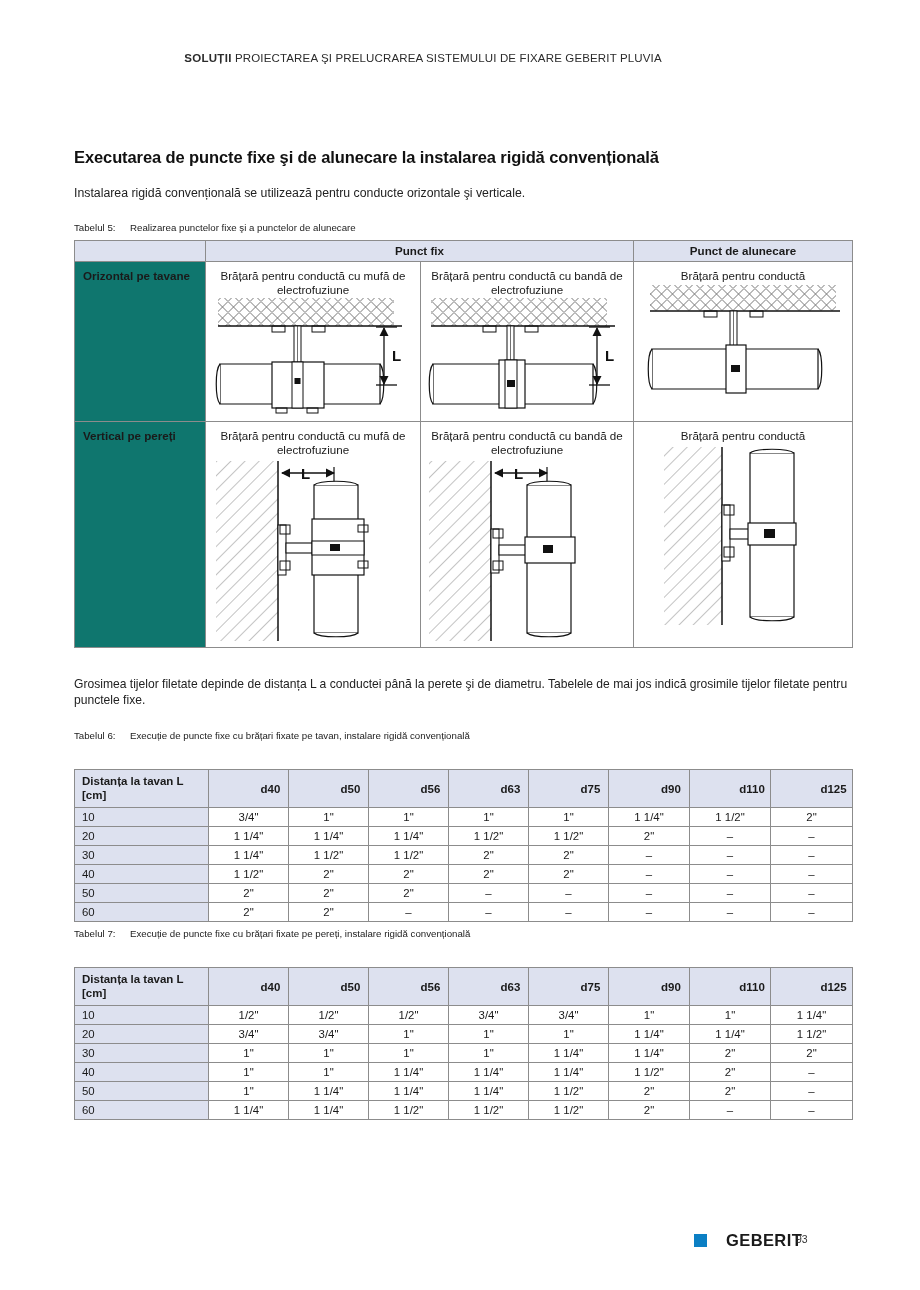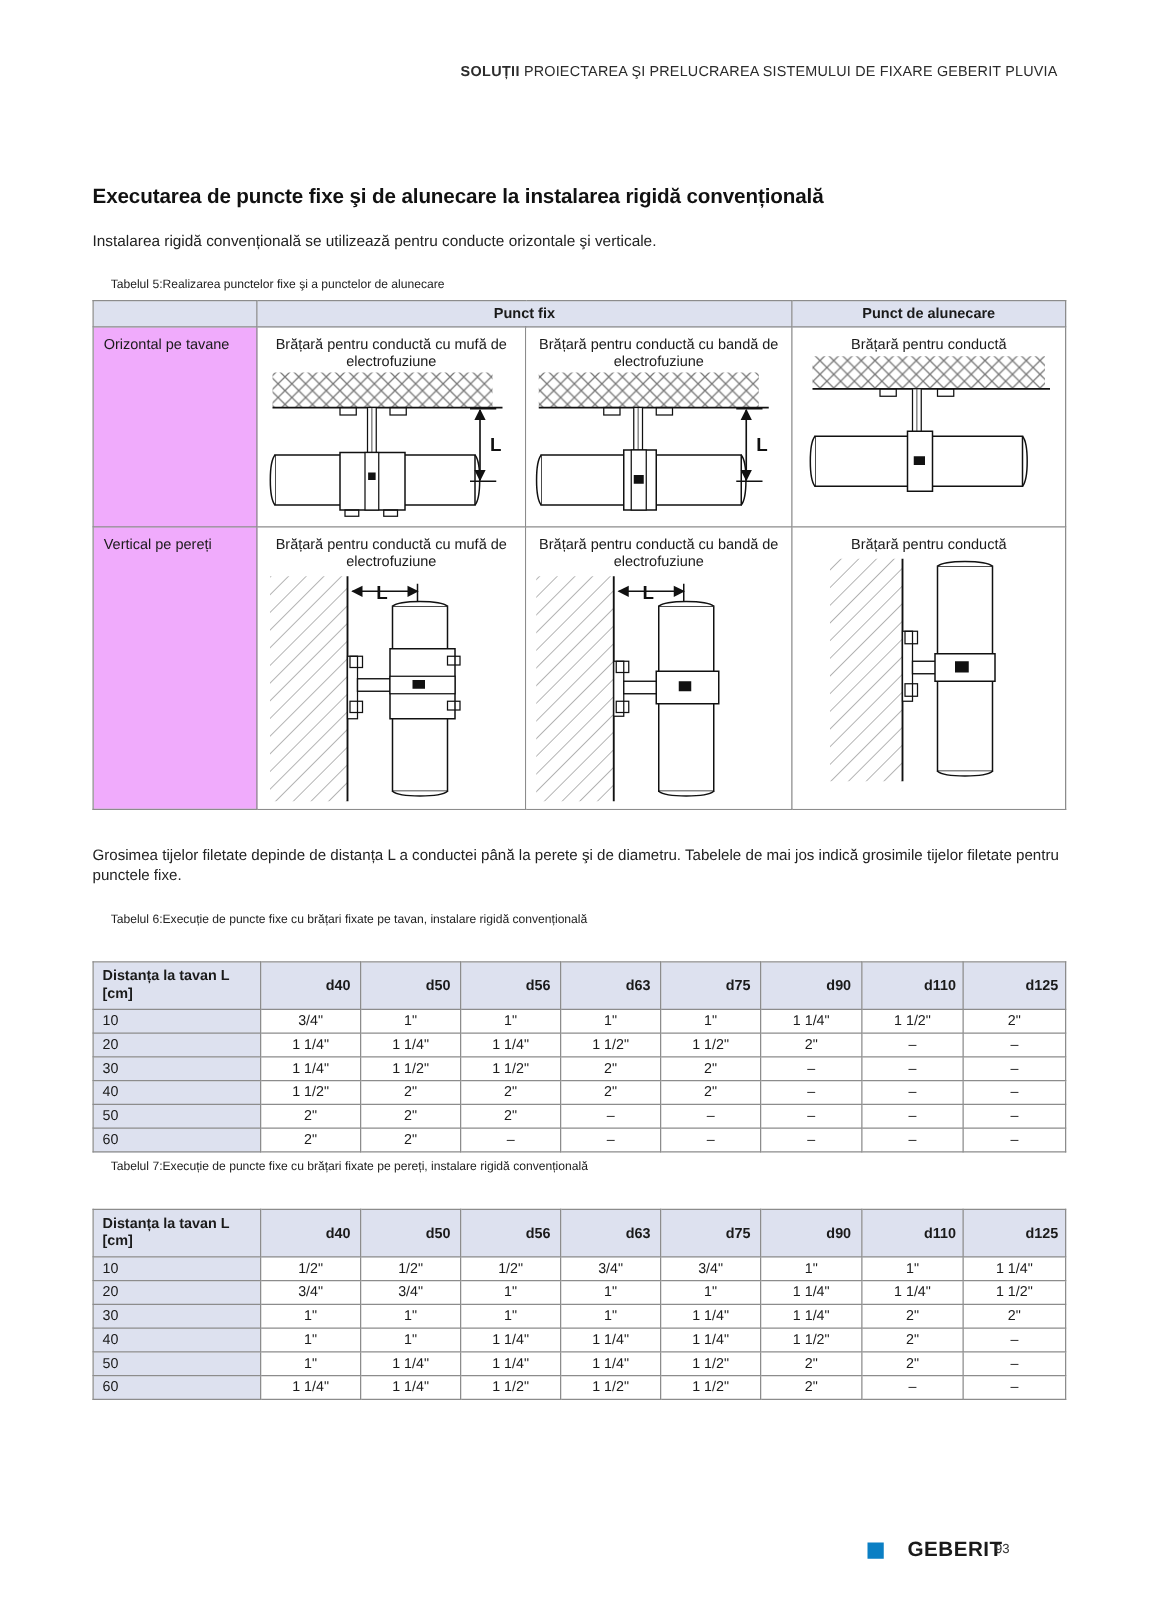--- a/index.html
+++ b/index.html
@@ -6,38 +6,38 @@
   body{
     width:920px;height:1290px;background:#ffffff;
     font-family:"Liberation Sans", sans-serif;
     color:#1a1a1a;position:relative;overflow:hidden;
   }
   .page{position:absolute;inset:0;}
 
   
   .runhead{
     position:absolute;left:0;right:74px;top:52px;
-    text-align:right;font-size:11.5px;letter-spacing:.1px;color:#2b2b2b;
+    text-align:center;font-size:11.5px;letter-spacing:.1px;color:#2b2b2b;
   }
   .runhead .lead{font-weight:bold;letter-spacing:.3px;}
   .runhead .rest{letter-spacing:.15px;}
 
   
   .h1{
     position:absolute;left:74px;top:148px;width:790px;
     font-size:16.5px;font-weight:bold;letter-spacing:-.1px;color:#111;
   }
   .intro{
     position:absolute;left:74px;top:186px;width:790px;
     font-size:12.3px;color:#222;
   }
   .cap{
     position:absolute;font-size:9.7px;color:#222;white-space:nowrap;
   }
-  .cap .n{display:inline-block;width:56px;text-align:right;}
+  .cap .n{display:inline-block;width:56px;}
   .cap5{left:74px;top:222px;}
   .cap6{left:74px;top:730px;}
   .cap7{left:74px;top:928px;}
 
   .body-para{
     position:absolute;left:74px;top:676px;width:778px;
     font-size:12.1px;line-height:1.33;color:#222;
   }
 
   
@@ -49,21 +49,21 @@
   .shade{background:#dde1ef;}
   .white{background:#ffffff;}
 
   
   #t5{left:74px;top:240px;width:778px;}
   #t5 .hdr{
     background:#dde1ef;text-align:center;font-weight:bold;font-size:11.6px;
     height:20px;line-height:20px;
   }
   #t5 .rowlab{
-    background:#f0abfc;font-size:11.6px;padding:7px 0 0 8px;vertical-align:top;
+    background:#0f766e;font-size:11.6px;padding:7px 0 0 8px;vertical-align:top;font-weight:bold;
   }
   #t5 .colcap{
     font-size:11.6px;text-align:center;line-height:1.18;
     padding:7px 6px 0 6px;color:#1a1a1a;
   }
   #t5 .cellwrap{position:relative;}
   .figbox{position:relative;width:100%;}
 
   
   .dtbl{left:74px;width:778px;font-size:11.4px;margin-top:21px;}

